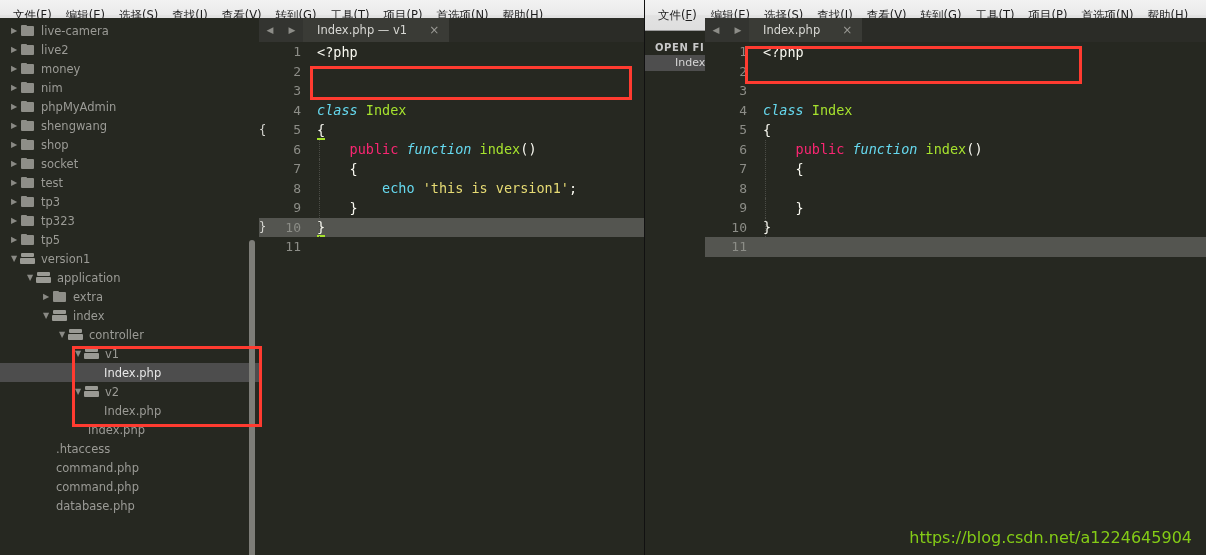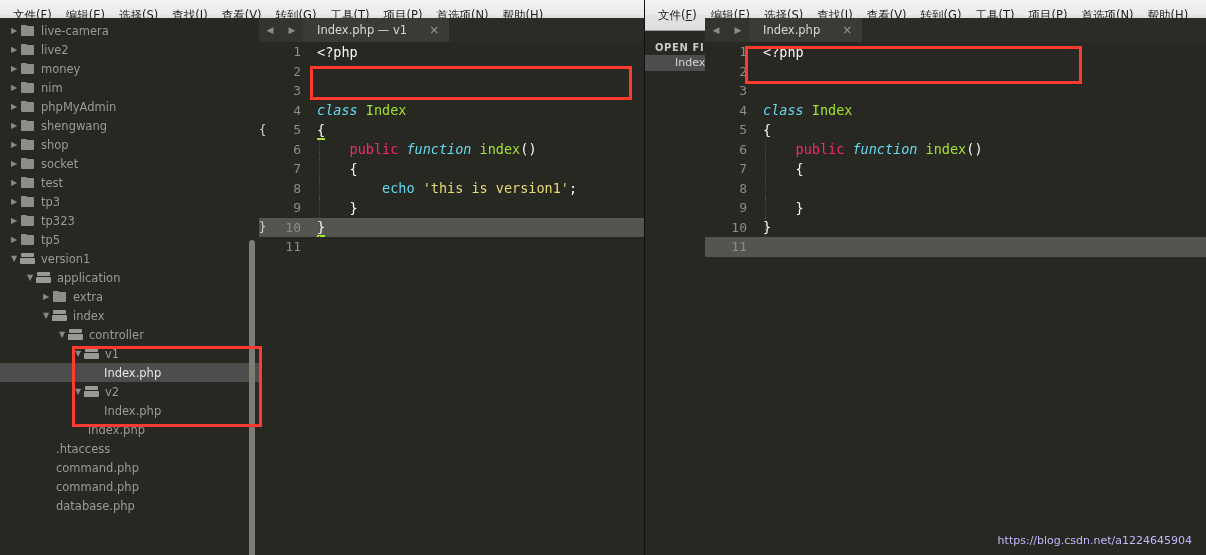--- a/index.html
+++ b/index.html
@@ -86,21 +86,21 @@
   .t-echo{ color:#66d9ef; }
   .t-brace{ color:#f8f8f0; }
   .t-brace-u{ color:#f8f8f0; border-bottom:2px solid #a6e22e; }
   .indent-guide{ position:absolute; left:60px; top:0; bottom:0; width:1px;
                  border-left:1px dotted #4b4c46; }
 
   
   .redbox{ position:absolute; border:3px solid #ff3b30; pointer-events:none; }
 
   
-  .wm{ position:absolute; right:14px; bottom:8px; color:#c4b5fd; font-size:11px;
+  .wm{ position:absolute; right:14px; bottom:8px; color:#84cc16; font-size:16px;
        font-family:"DejaVu Sans","Liberation Sans",sans-serif; }
 
   
   .seam{ position:absolute; left:644px; top:0; width:1px; height:555px; background:#111; }
 </style>
 </head>
 <body>
 
 <div class="root">
 

